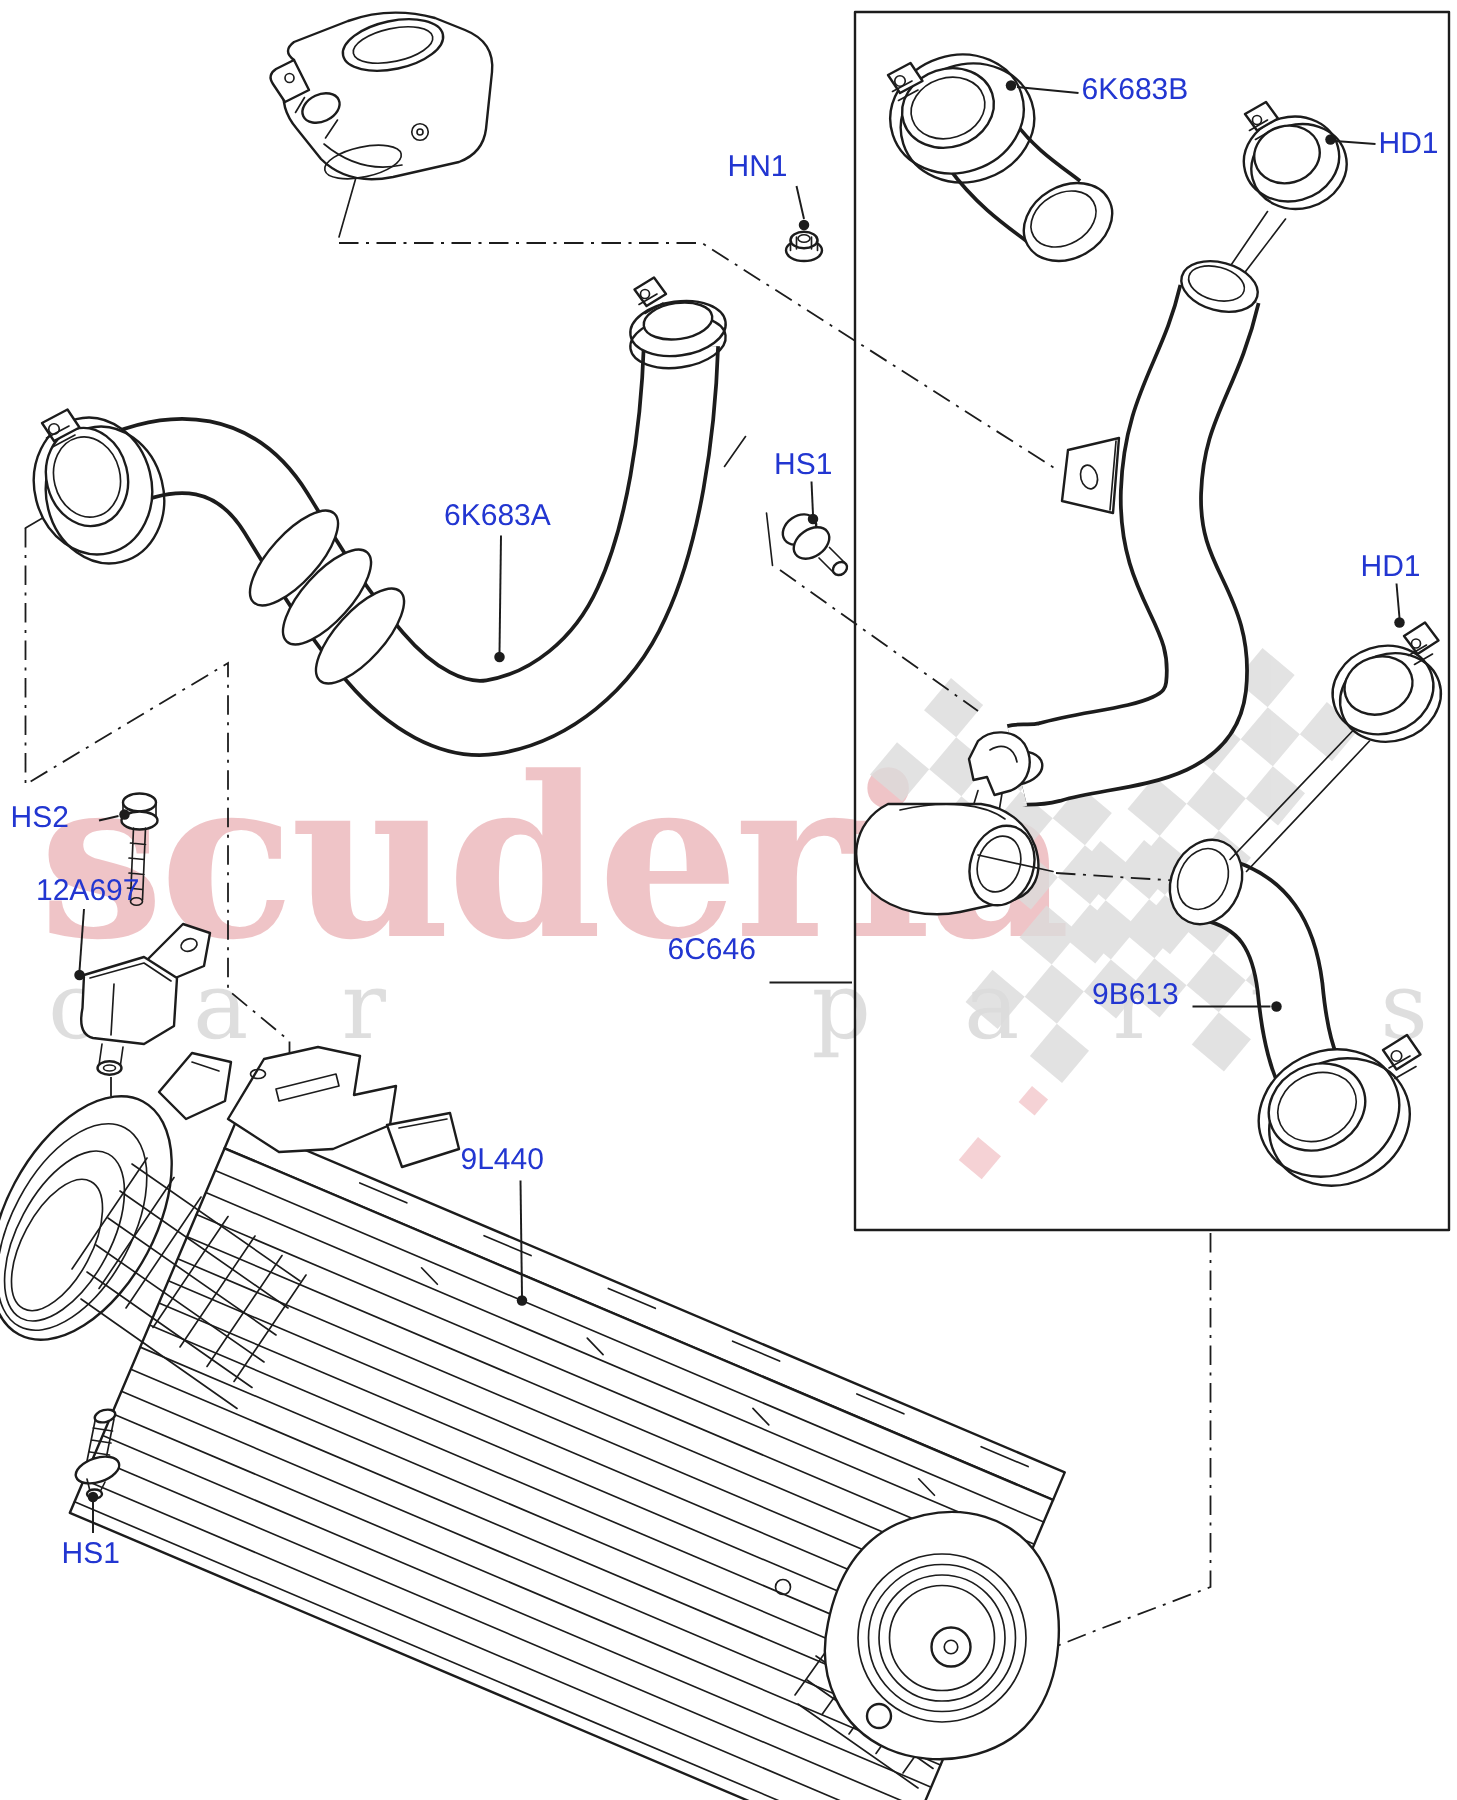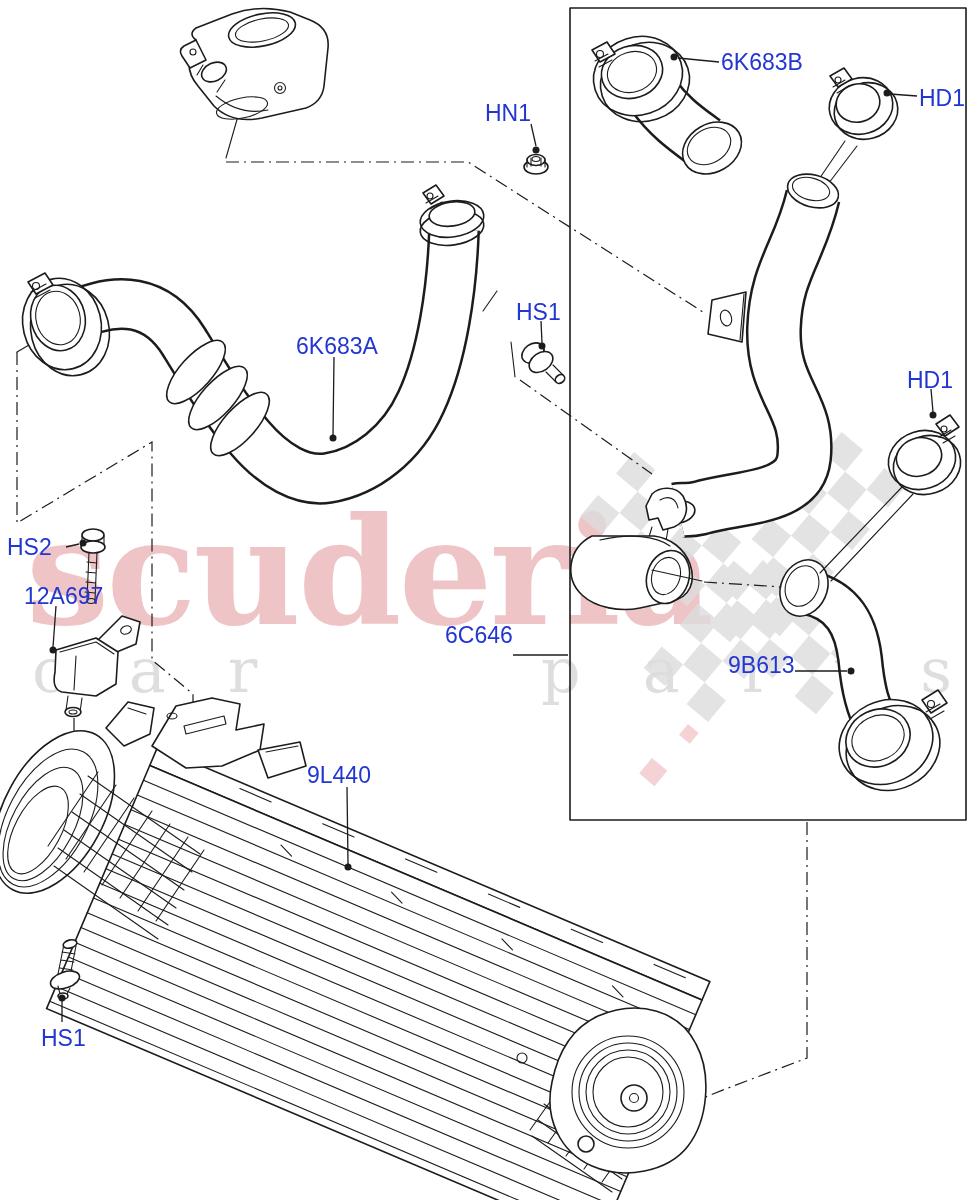--- a/index.html
+++ b/index.html
@@ -5,21 +5,21 @@
   html,body{margin:0;padding:0;background:#fff;}
   .stage{position:relative;width:971px;height:1200px;background:#fff;overflow:hidden;
          font-family:"Liberation Sans",sans-serif;}
   .wm-brand{position:absolute;left:26px;top:498px;font-family:"DejaVu Serif",serif;
             font-weight:bold;font-size:148px;line-height:1;letter-spacing:-3px;
             color:var(--brand);white-space:nowrap;z-index:0;}
   .wm-tagline{position:absolute;left:32px;top:640px;font-family:"DejaVu Serif",serif;
             font-size:62px;line-height:1;letter-spacing:62px;word-spacing:140px;
             color:var(--tagline);white-space:nowrap;z-index:0;}
   svg.art{position:absolute;left:0;top:0;z-index:1;}
-  .lbl{position:absolute;z-index:2;font-size:23px;color:var(--label);cursor:pointer;}
+  .lbl{position:absolute;z-index:2;font-size:20px;color:var(--label);cursor:pointer;}
   .l-hn1{left:485px;top:100px}.l-6k683b{left:721px;top:49px}.l-hd1a{left:919px;top:85px}
   .l-hs1a{left:516px;top:299px}.l-6k683a{left:296px;top:333px}.l-hd1b{left:907px;top:367px}
   .l-hs2{left:7px;top:534px}.l-12a697{left:24px;top:583px}.l-6c646{left:445px;top:622px}
   .l-9b613{left:728px;top:652px}.l-9l440{left:307px;top:762px}.l-hs1b{left:41px;top:1025px}
   
   .ln{stroke:var(--line);fill:none;stroke-width:1.6;stroke-linecap:round;stroke-linejoin:round}
   .t{stroke-width:1.1}
   .wf{fill:#fff;stroke:var(--line);stroke-width:1.6;stroke-linejoin:round}
   .dd{stroke:var(--line);fill:none;stroke-width:1.2;stroke-dasharray:13 5 2 5}
   .ldr{stroke:var(--line);fill:none;stroke-width:1.3}

